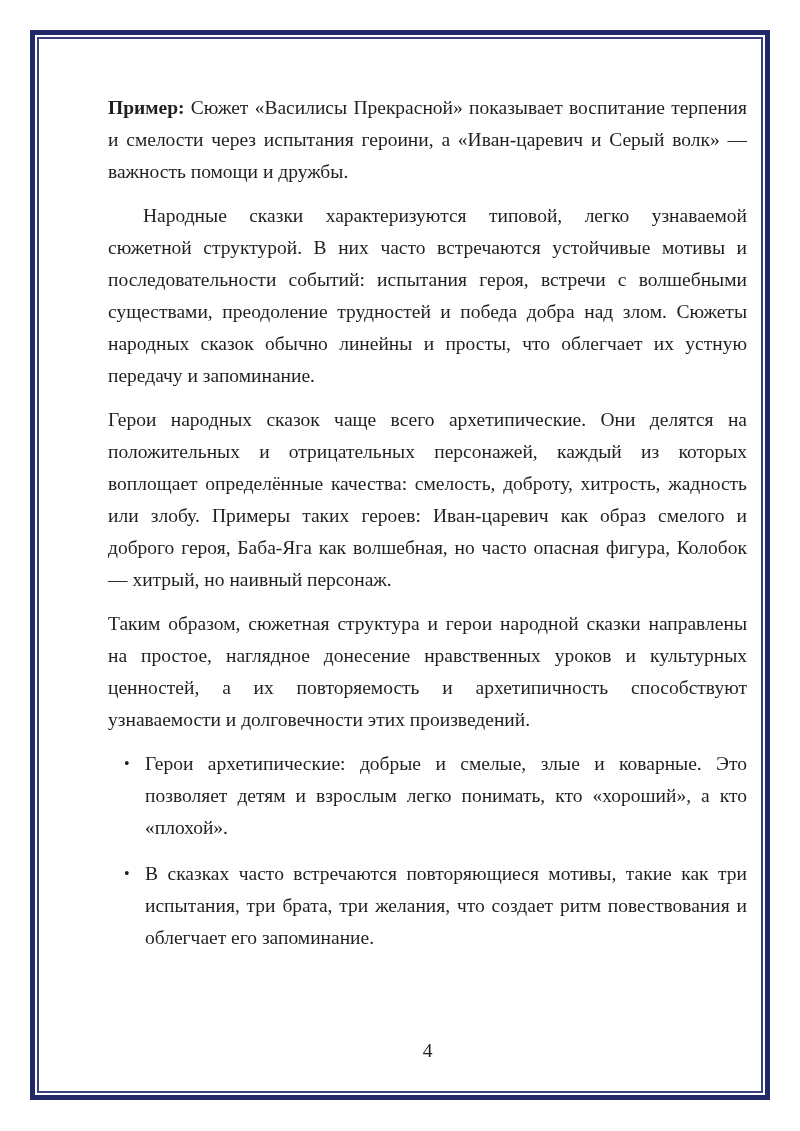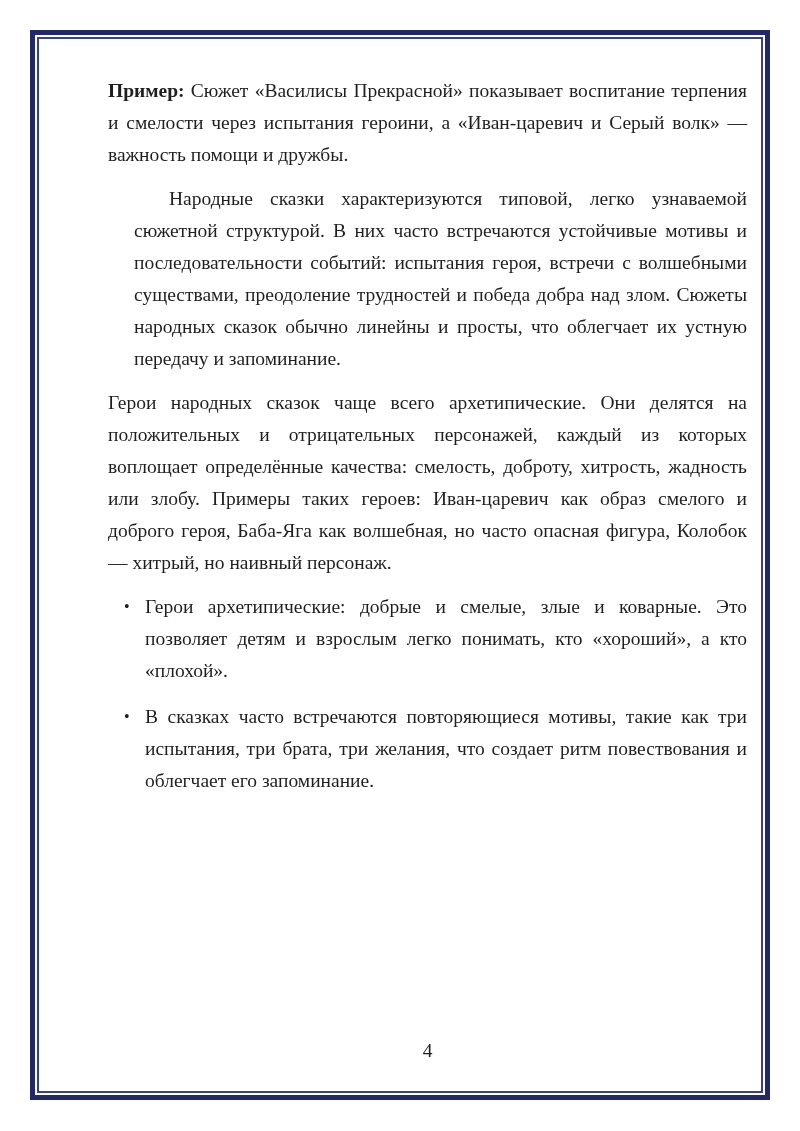--- a/index.html
+++ b/index.html
@@ -27,32 +27,31 @@
     box-sizing: border-box;
   }
   .frame-inner {
     position: absolute;
     inset: 2px;
     border: 2px solid var(--border-inner, #39437f);
   }
   .content {
     position: absolute;
     left: 108px;
-    top: 75px;
+    top: 92px;
     width: 639px;
     font-size: 19.5px;
     line-height: 32px;
     text-align: justify;
   }
   .para {
     margin: 0 0 12px 0;
   }
   .para.indent {
     text-indent: 35px;
-    margin-left: 26px;
   }
   .b {
     font-weight: bold;
   }
   h2.heading {
     font-size: 19.5px;
     line-height: 32px;
     font-weight: bold;
     text-align: center;
     margin: 0 0 17px 0;
@@ -93,20 +92,21 @@
 
   <div class="content">
 
     <p class="para"><span class="b">Пример:</span><span> Сюжет «Василисы Прекрасной» показывает воспитание терпения и смелости через испытания героини, а «Иван-царевич и Серый волк» — важность помощи и дружбы.</span></p>
 
 
     <p class="para indent">Народные сказки характеризуются типовой, легко узнаваемой сюжетной структурой. В них часто встречаются устойчивые мотивы и последовательности событий: испытания героя, встречи с волшебными существами, преодоление трудностей и победа добра над злом. Сюжеты народных сказок обычно линейны и просты, что облегчает их устную передачу и запоминание.</p>
 
     <p class="para">Герои народных сказок чаще всего архетипические. Они делятся на положительных и отрицательных персонажей, каждый из которых воплощает определённые качества: смелость, доброту, хитрость, жадность или злобу. Примеры таких героев: Иван-царевич как образ смелого и доброго героя, Баба-Яга как волшебная, но часто опасная фигура, Колобок — хитрый, но наивный персонаж.</p>
 
+    <p class="para">Таким образом, сюжетная структура и герои народной сказки направлены на простое, наглядное донесение нравственных уроков и культурных ценностей, а их повторяемость и архетипичность способствуют узнаваемости и долговечности этих произведений.</p>
 
     <div class="bullets">
 
       <div class="bullet">
         <span class="marker">•</span>
         <span class="bullet-text">Герои архетипические: добрые и смелые, злые и коварные. Это позволяет детям и взрослым легко понимать, кто «хороший», а кто «плохой».</span>
       </div>
 
       <div class="bullet">
         <span class="marker">•</span>

